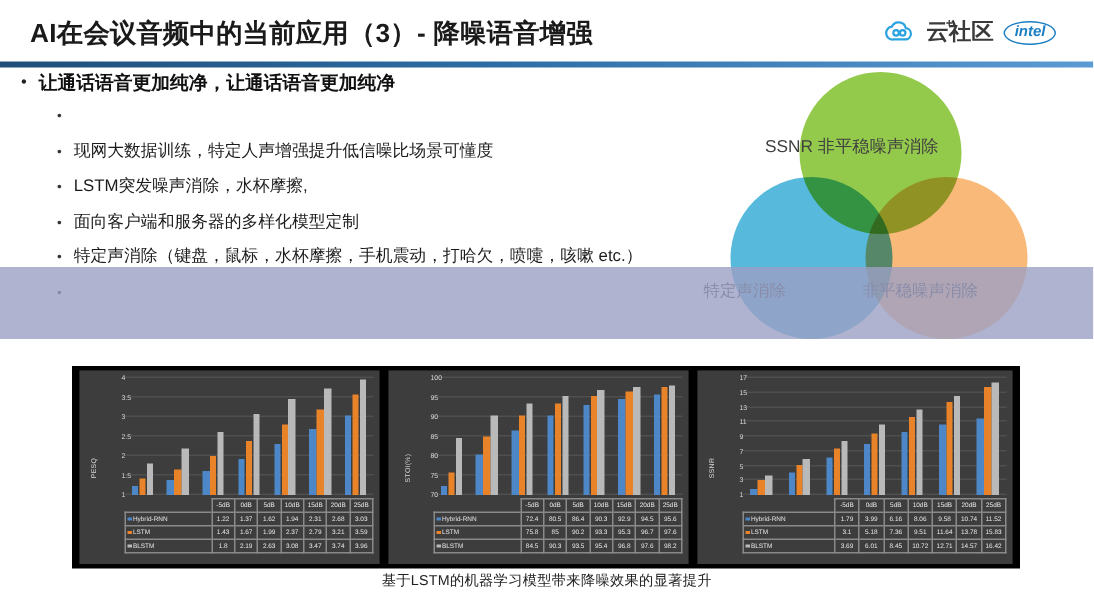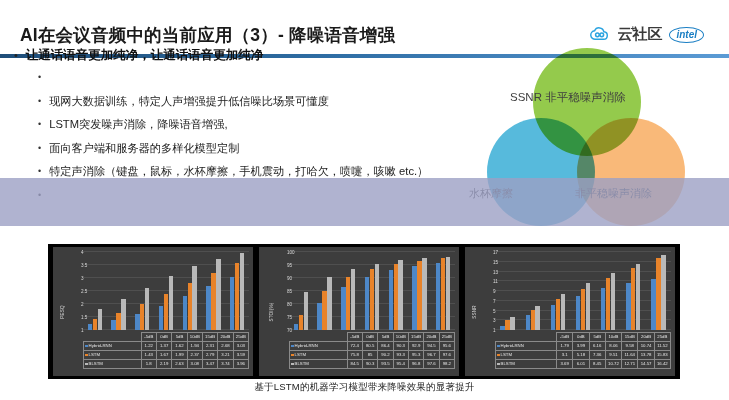--- a/index.html
+++ b/index.html
@@ -4,21 +4,21 @@
 <style>
   html,body{margin:0;padding:0;}
   body{
     width:729px;height:400px;overflow:hidden;background:#ffffff;
     font-family:"Liberation Sans","DejaVu Sans",sans-serif;
     -webkit-font-smoothing:antialiased;
   }
   #slide{position:relative;width:729px;height:400px;background:#fff;overflow:hidden;}
 
   
-  .header{position:absolute;left:0;top:16px;width:712px;height:40px;background:#fff;}
+  .header{position:absolute;left:0;top:3px;width:712px;height:40px;background:#fff;}
   .header-title{
     position:absolute;left:20px;top:7px;
     font-size:17.5px;font-weight:700;color:#1a1a1a;letter-spacing:.2px;
     white-space:nowrap;
   }
   .brand{position:absolute;right:8px;top:8px;display:flex;align-items:center;gap:7px;}
   .cloud-mark{width:21px;height:21px;display:block;}
   .brand-text{
     font-size:15px;font-weight:700;color:#3a3a3a;letter-spacing:0px;
     position:relative;
@@ -141,42 +141,42 @@
     <div class="sub">
       <div class="b2">
         <span class="dot">•</span>
       </div>
       <div class="b2">
         <span class="dot">•</span>
         <span class="txt">现网大数据训练，特定人声增强提升低信噪比场景可懂度</span>
       </div>
       <div class="b2">
         <span class="dot">•</span>
-        <span class="txt">LSTM突发噪声消除，降噪语音增强,</span>
+        <span class="txt">LSTM突发噪声消除，水杯摩擦,</span>
       </div>
       <div class="b2">
         <span class="dot">•</span>
         <span class="txt">面向客户端和服务器的多样化模型定制</span>
       </div>
       <div class="b2">
         <span class="dot">•</span>
         <span class="txt">特定声消除（键盘，鼠标，水杯摩擦，手机震动，打哈欠，喷嚏，咳嗽 etc.）</span>
       </div>
       <div class="b2">
         <span class="dot">•</span>
       </div>
     </div>
   </div>
 
   <div class="venn">
     <div class="circle c-green"></div>
     <div class="circle c-blue"></div>
     <div class="circle c-orange"></div>
     <div class="venn-lab vl-green">SSNR 非平稳噪声消除</div>
-    <div class="venn-lab vl-blue">水杯摩擦</div>
+    <div class="venn-lab vl-blue">特定声消除</div>
     <div class="venn-lab vl-orange">非平稳噪声消除</div>
   </div>
 
   <div class="strip">
     <div class="panel p1">
         <div class="inner">
           <div class="ylab">PESQ</div>
           <div class="plot">
             <div class="gridline" style="bottom: 0%;"></div>
             <div class="ytick" style="bottom: 0%; position: absolute; left: -2px; transform: translate(-100%, 50%);">1</div>

